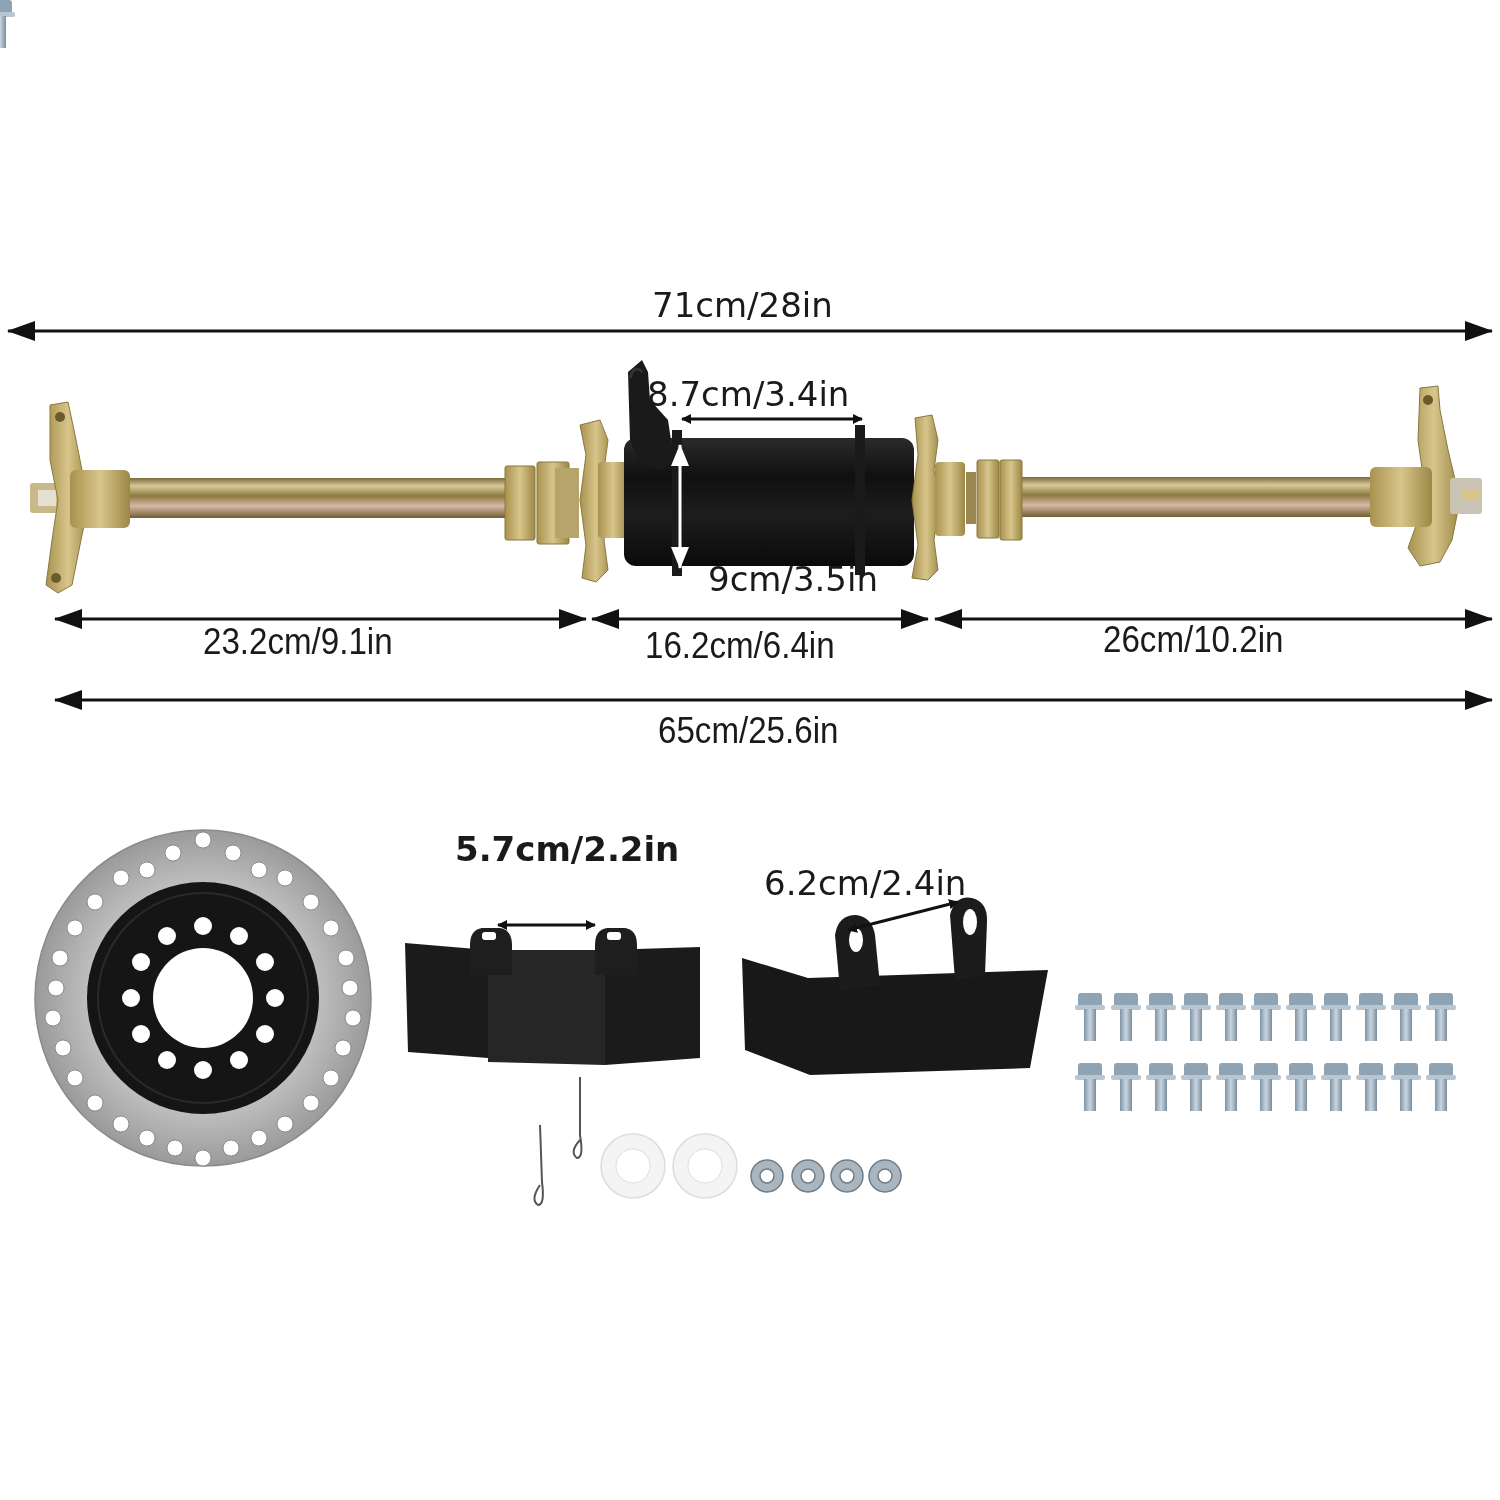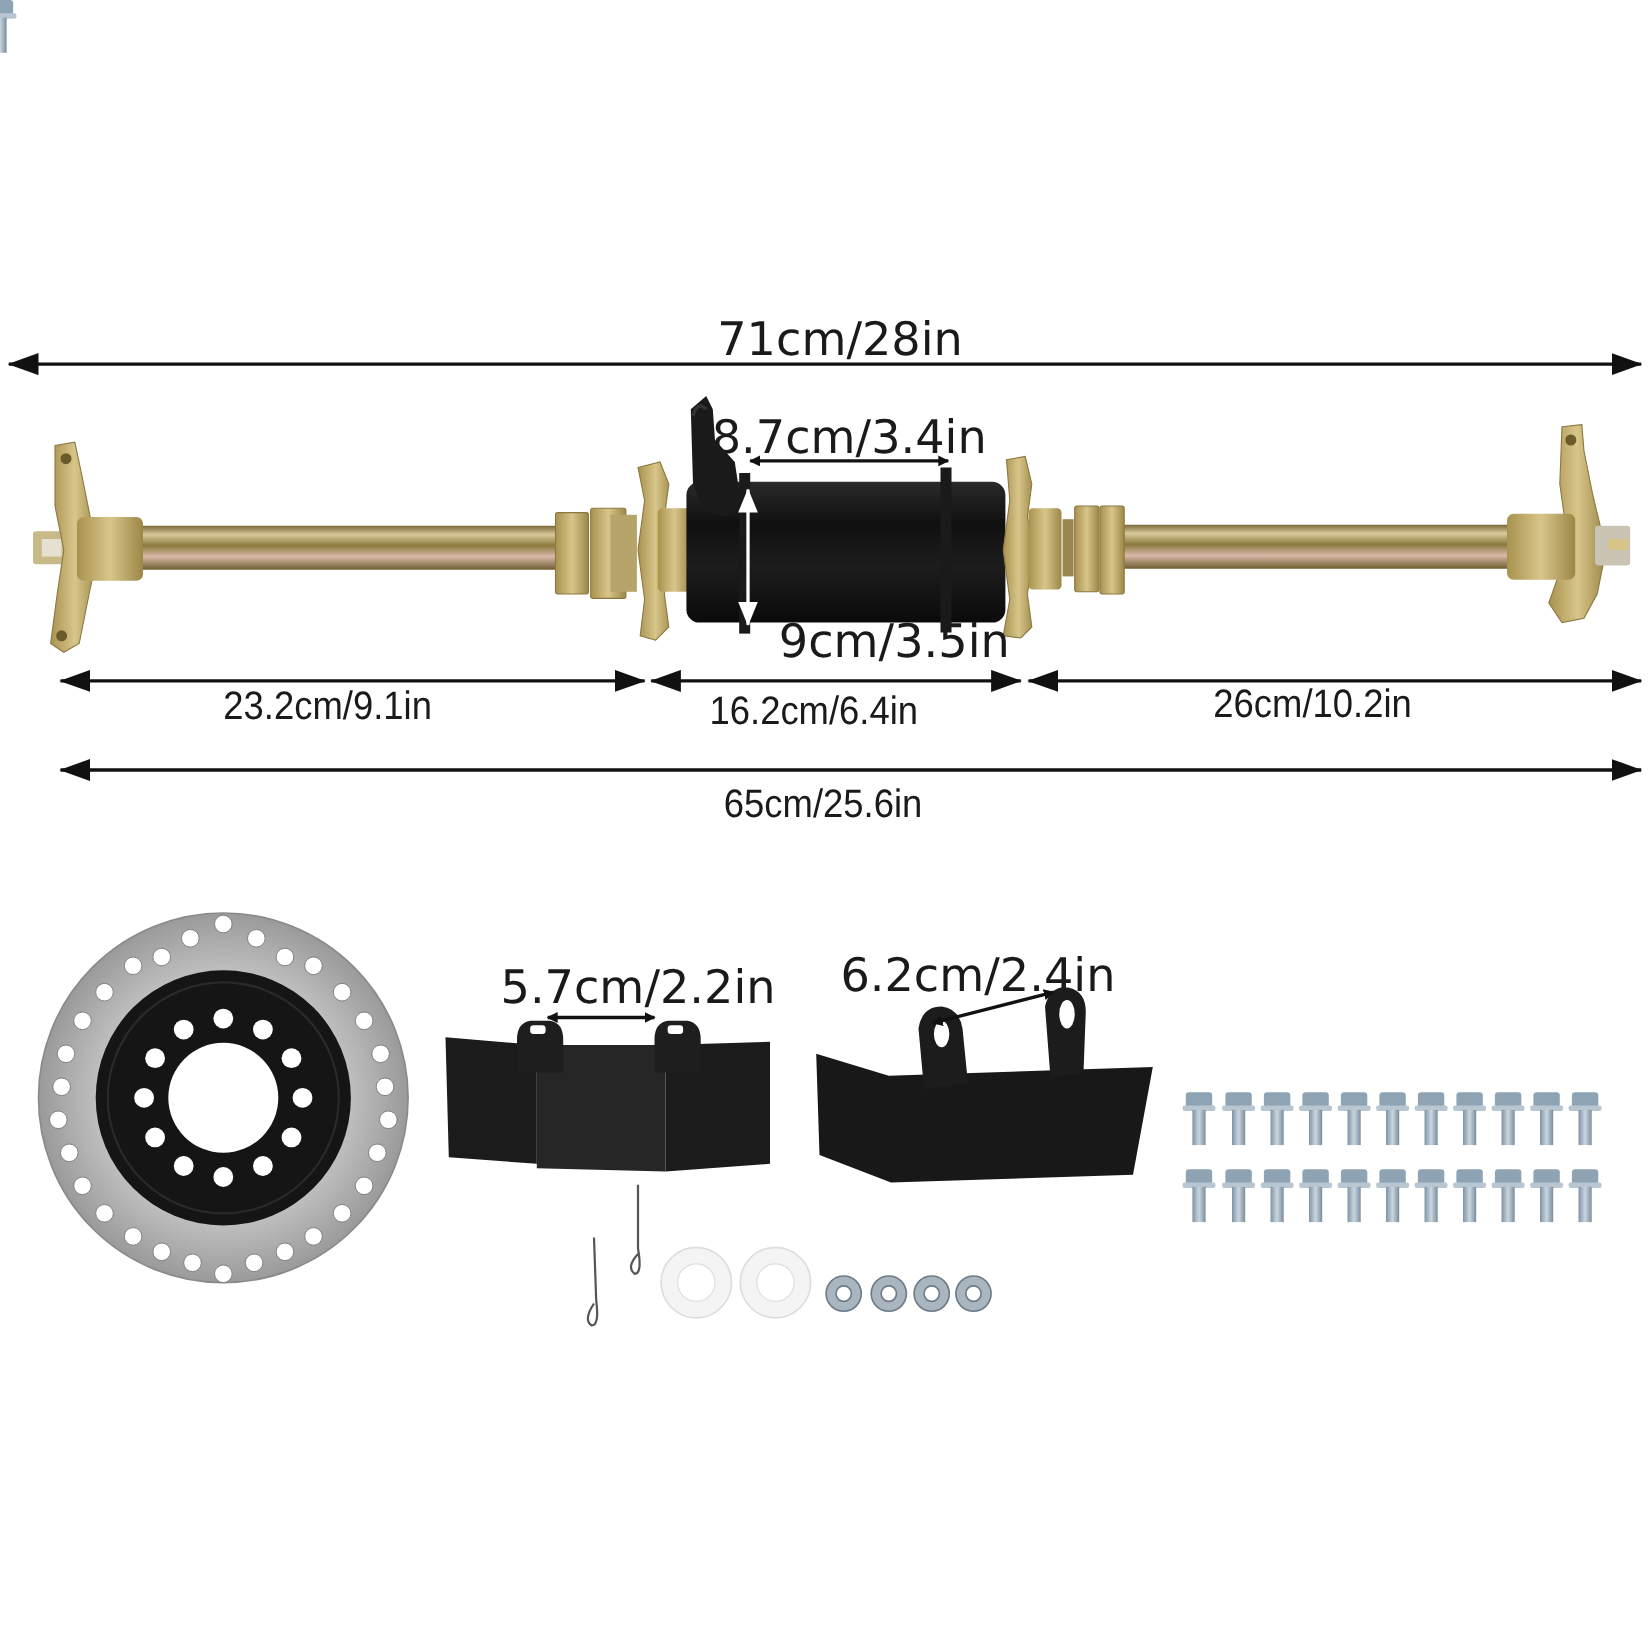--- a/index.html
+++ b/index.html
@@ -1,18 +1,18 @@
 <!DOCTYPE html>
 <html><head>
 <meta charset="utf-8">
 <style>
   html, body { margin:0; padding:0; background:#ffffff; }
   body { width:1500px; height:1500px; position:relative; overflow:hidden;
          font-family:"DejaVu Sans","Liberation Sans",sans-serif; color:#111; }
-  .label { position:absolute; font-size:42px; line-height:1; white-space:nowrap; color:#1a1a1a; }
+  .label { position:absolute; font-size:34px; line-height:1; white-space:nowrap; color:#1a1a1a; }
   .label.cond { font-family:"Liberation Sans", sans-serif; font-size:36px; transform:scaleX(0.92); transform-origin:left top; }
   svg { position:absolute; left:0; top:0; }
 </style>
 </head>
 <body>
 
 <svg width="1500" height="1500" viewBox="0 0 1500 1500">
   <defs>
     <marker id="ah" markerWidth="10" markerHeight="10" refX="9" refY="5" orient="auto-start-reverse" markerUnits="userSpaceOnUse">
       <path d="M0,0 L10,5 L0,10 Z" fill="#111"></path>
@@ -247,14 +247,14 @@
   </g>
 </svg>
 
 <div class="label" style="left:652px; top:288px;">71cm/28in</div>
 <div class="label" style="left:647px; top:377px;">8.7cm/3.4in</div>
 <div class="label" style="left:708px; top:562px;">9cm/3.5in</div>
 <div class="label cond" style="left:203px; top:624px;">23.2cm/9.1in</div>
 <div class="label cond" style="left:645px; top:628px;">16.2cm/6.4in</div>
 <div class="label cond" style="left:1103px; top:622px;">26cm/10.2in</div>
 <div class="label cond" style="left:658px; top:713px;">65cm/25.6in</div>
-<div class="label" style="left:455px; top:877px;">5.7cm/2.2in</div>
+<div class="label" style="left:455px; top:832px;font-weight:bold;">5.7cm/2.2in</div>
 <div class="label" style="left:764px; top:866px;">6.2cm/2.4in</div>
 
 </body></html>

